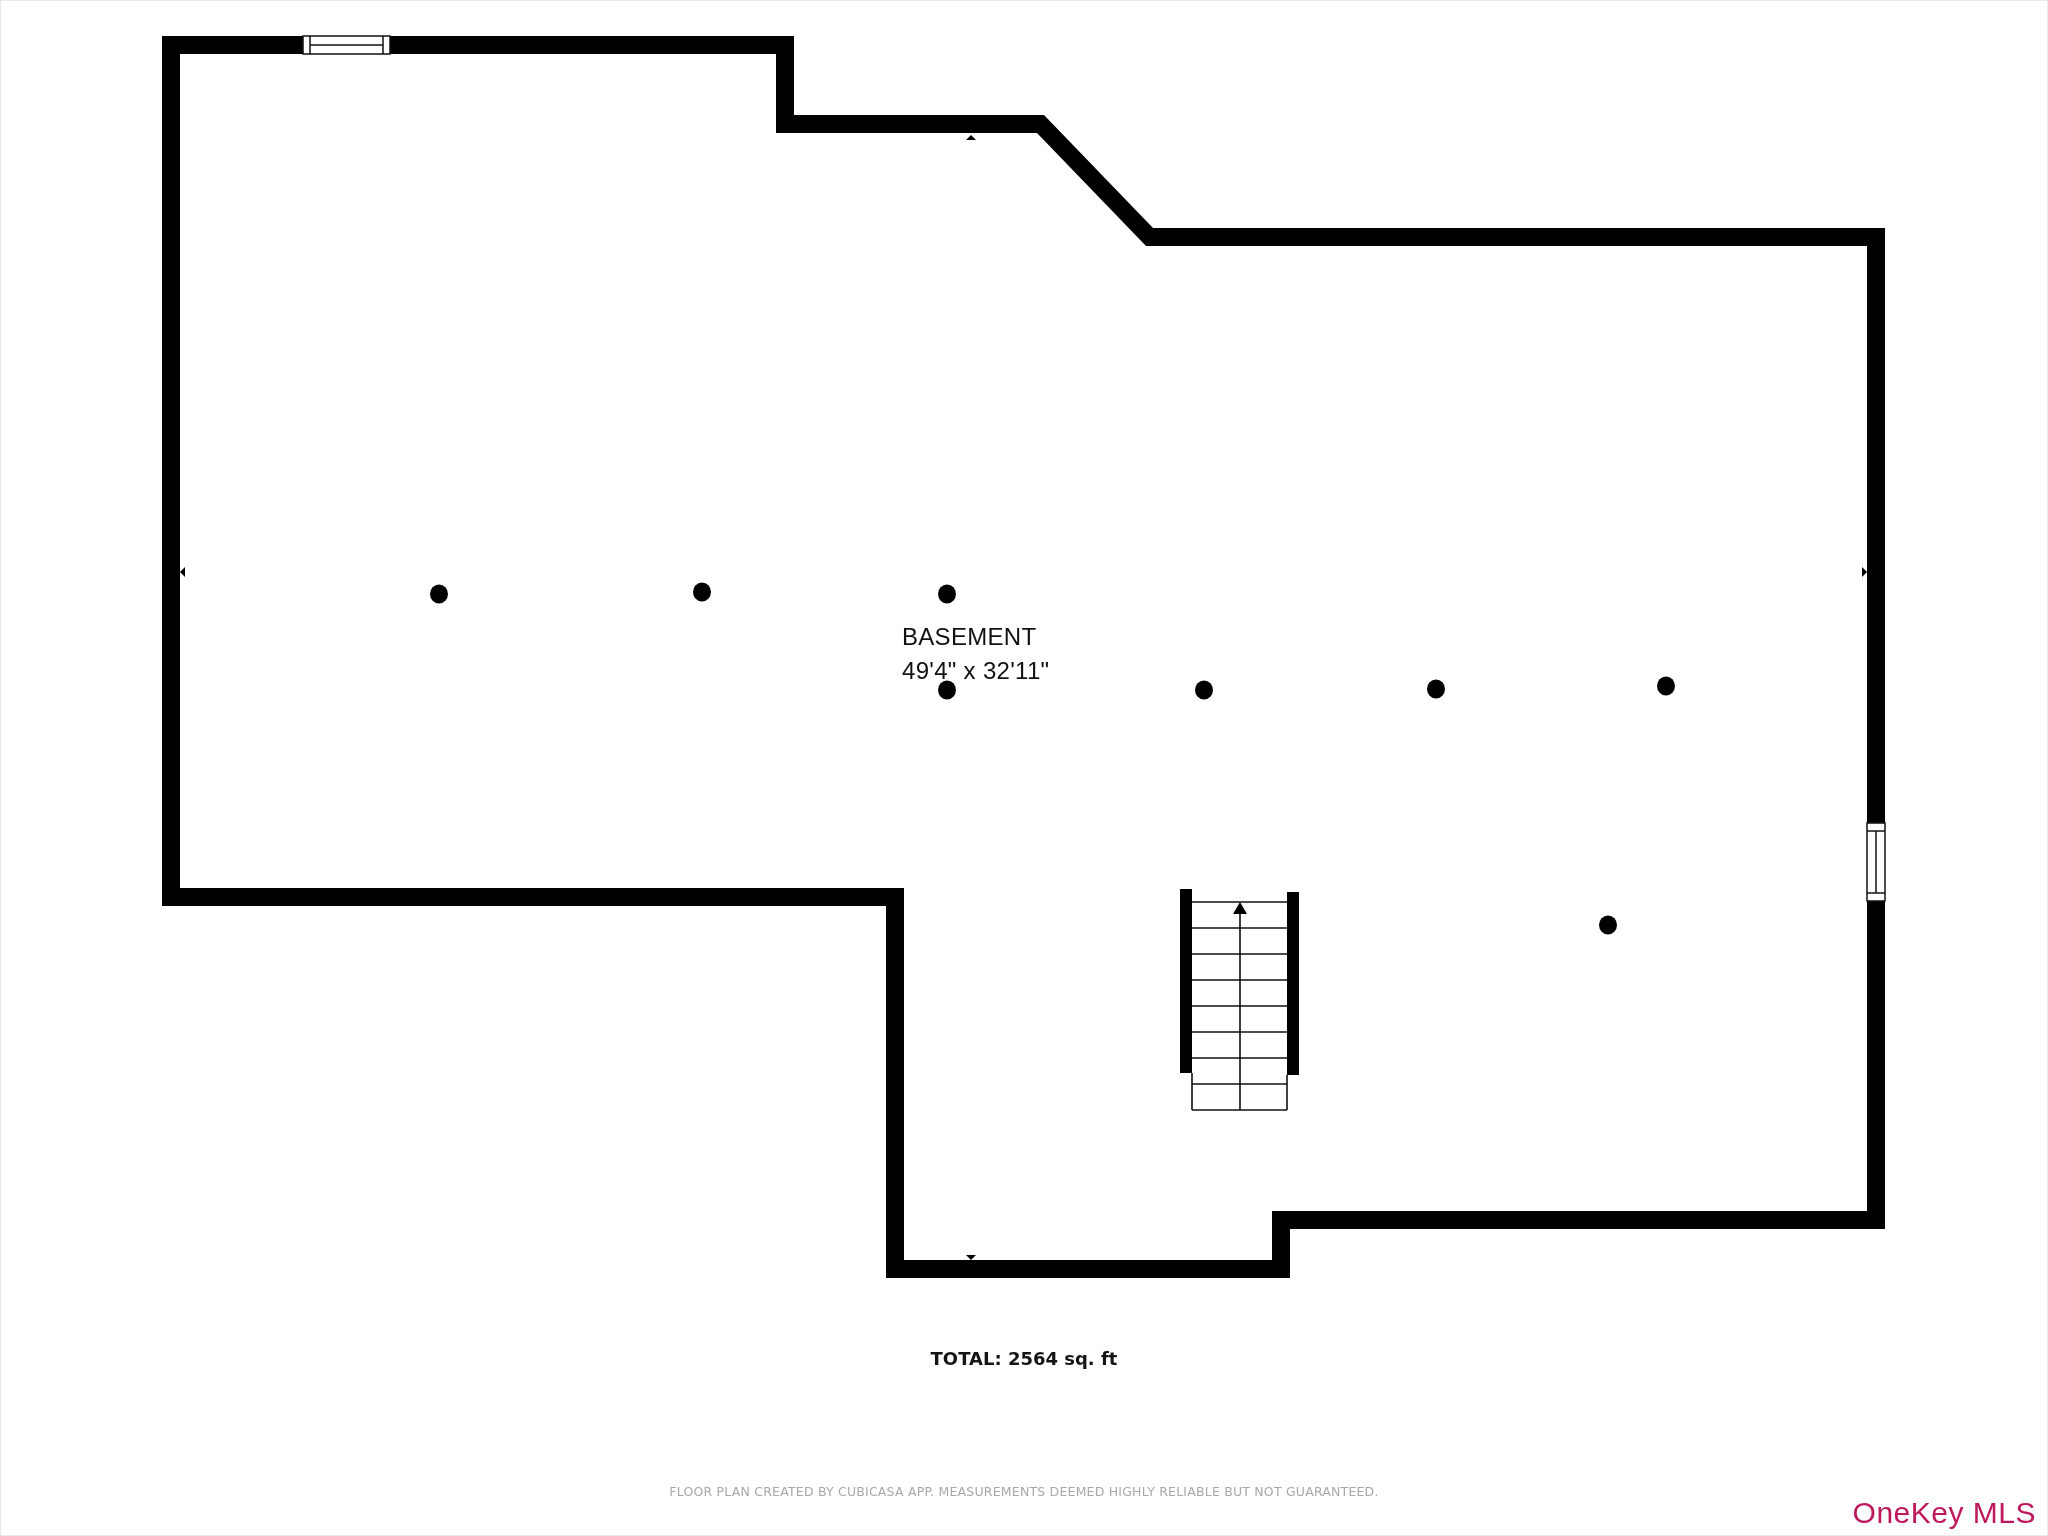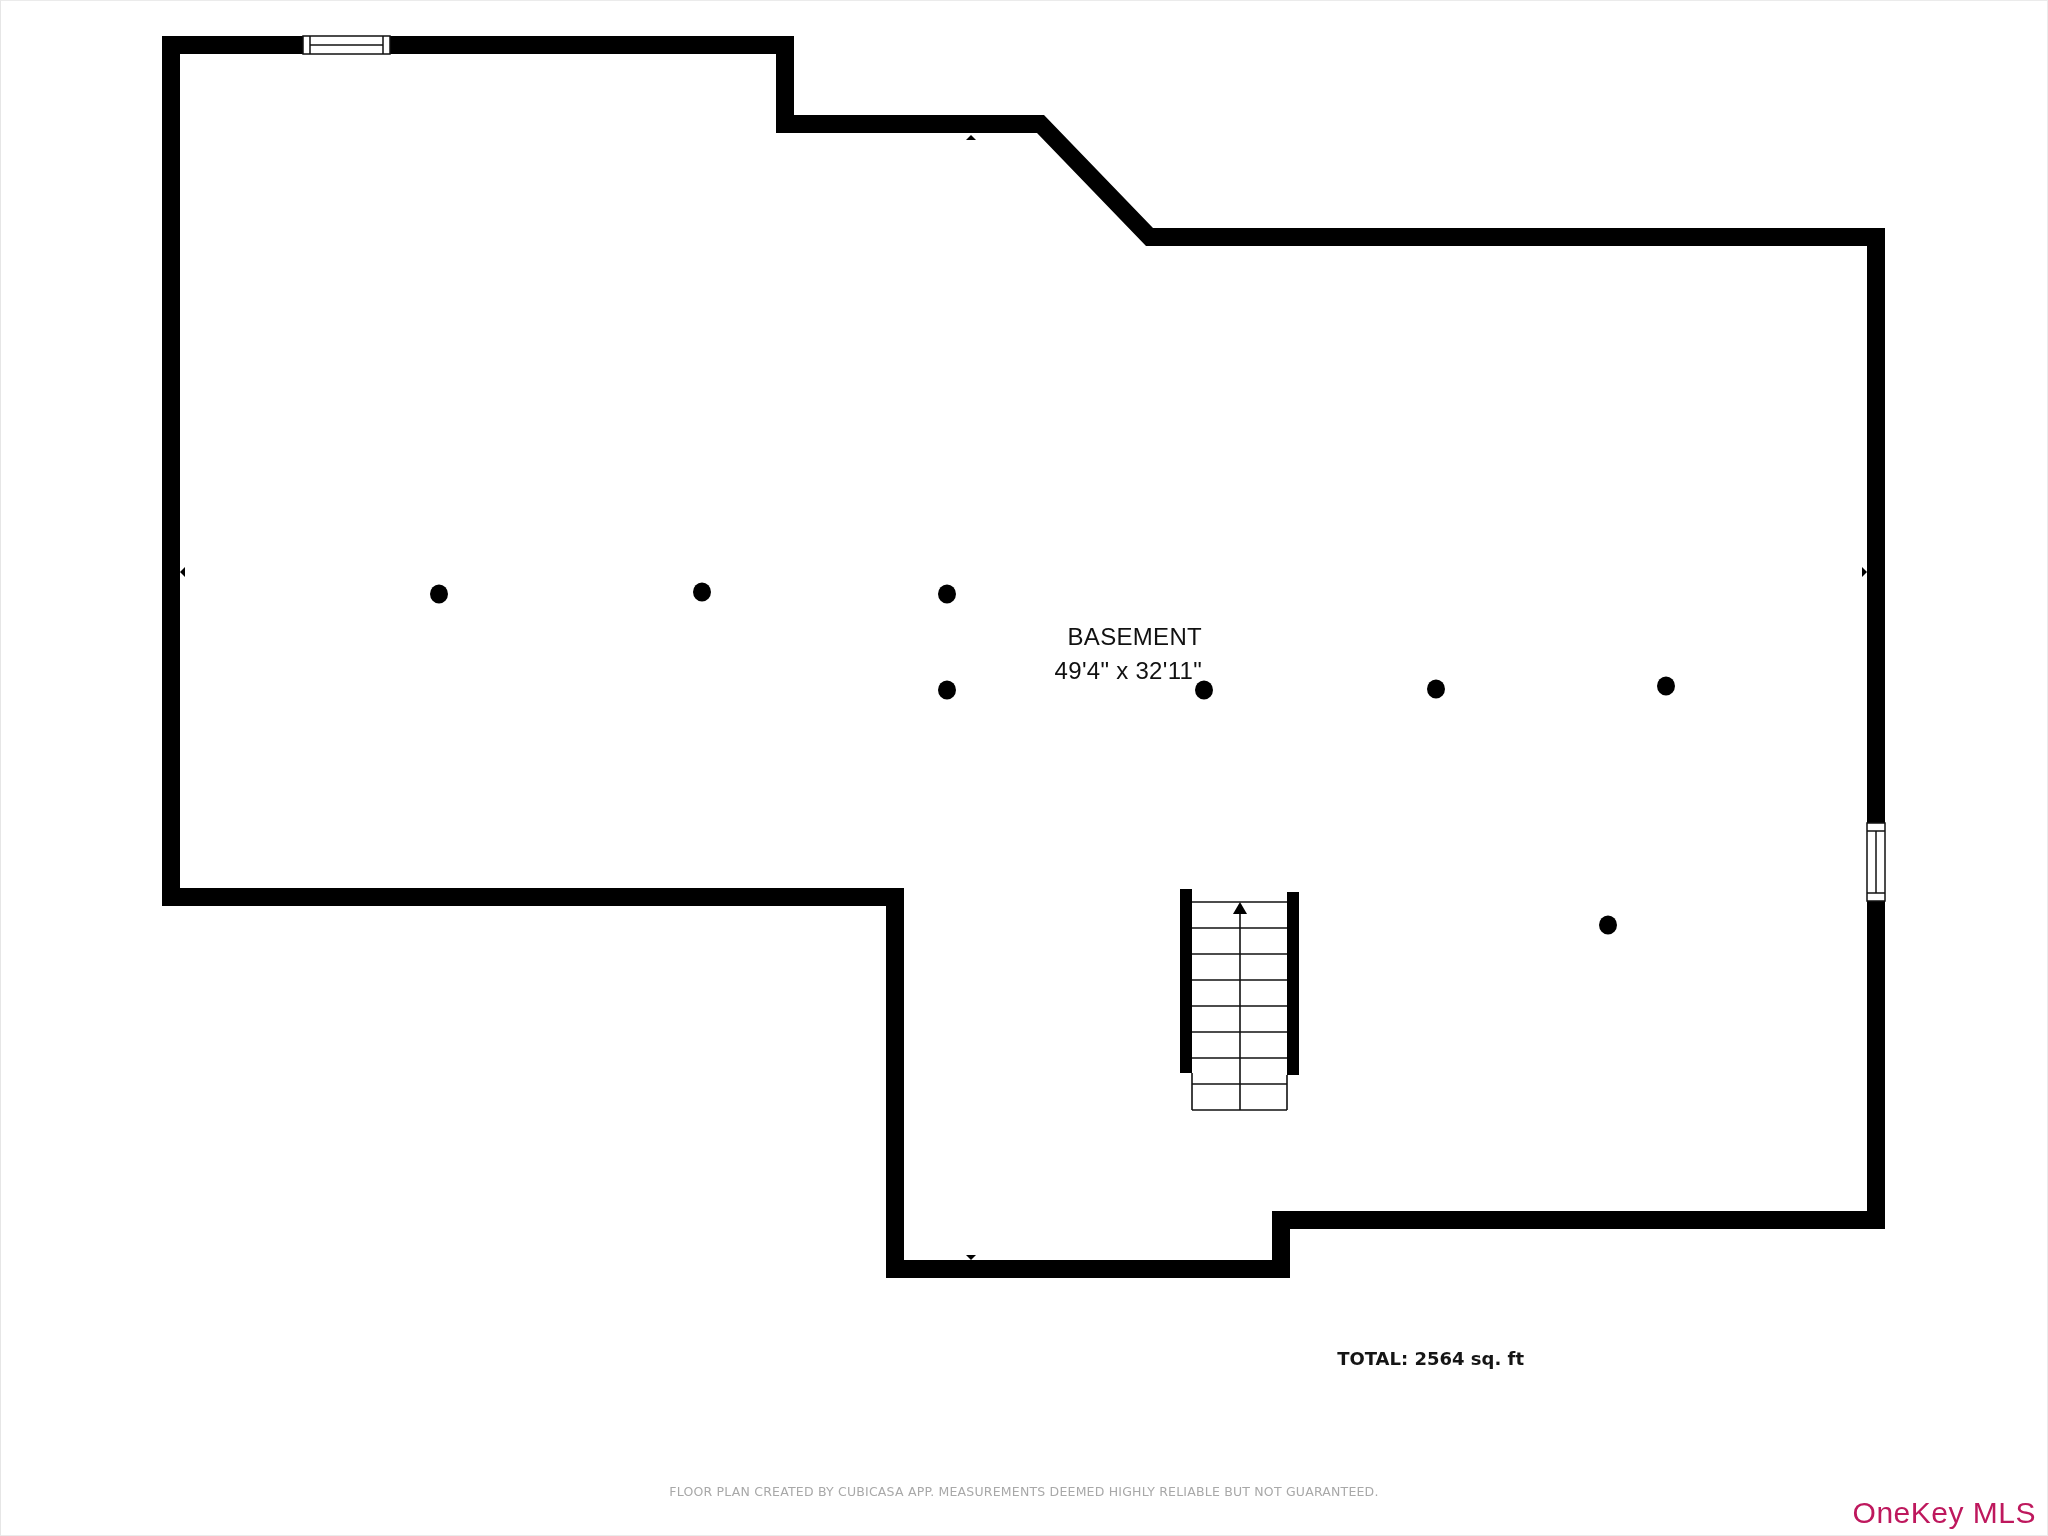--- a/index.html
+++ b/index.html
@@ -24,42 +24,42 @@
     #plan {
       position: absolute;
       left: 0; top: 0;
       width: 2048px; height: 1536px;
     }
     .room-label {
       position: absolute;
       left: 902px;
       top: 620px;
       width: 300px;
-      text-align: right;
+      text-align: left;
       color: #111111;
       font-family: "Liberation Sans", sans-serif;
     }
     .room-name {
       display: block;
       font-size: 24px;
       line-height: 34px;
       letter-spacing: 0.3px;
     }
     .room-dims {
       display: block;
       font-size: 24px;
       line-height: 34px;
       letter-spacing: 0.3px;
     }
     .summary {
       position: absolute;
       left: 524px;
       top: 1348px;
       width: 1000px;
-      text-align: right;
+      text-align: center;
       color: #151515;
       font-family: "DejaVu Sans", sans-serif;
       font-size: 18px;
       line-height: 22.5px;
     }
     .summary .total {
       font-weight: bold;
       display: block;
     }
     .summary .line {

